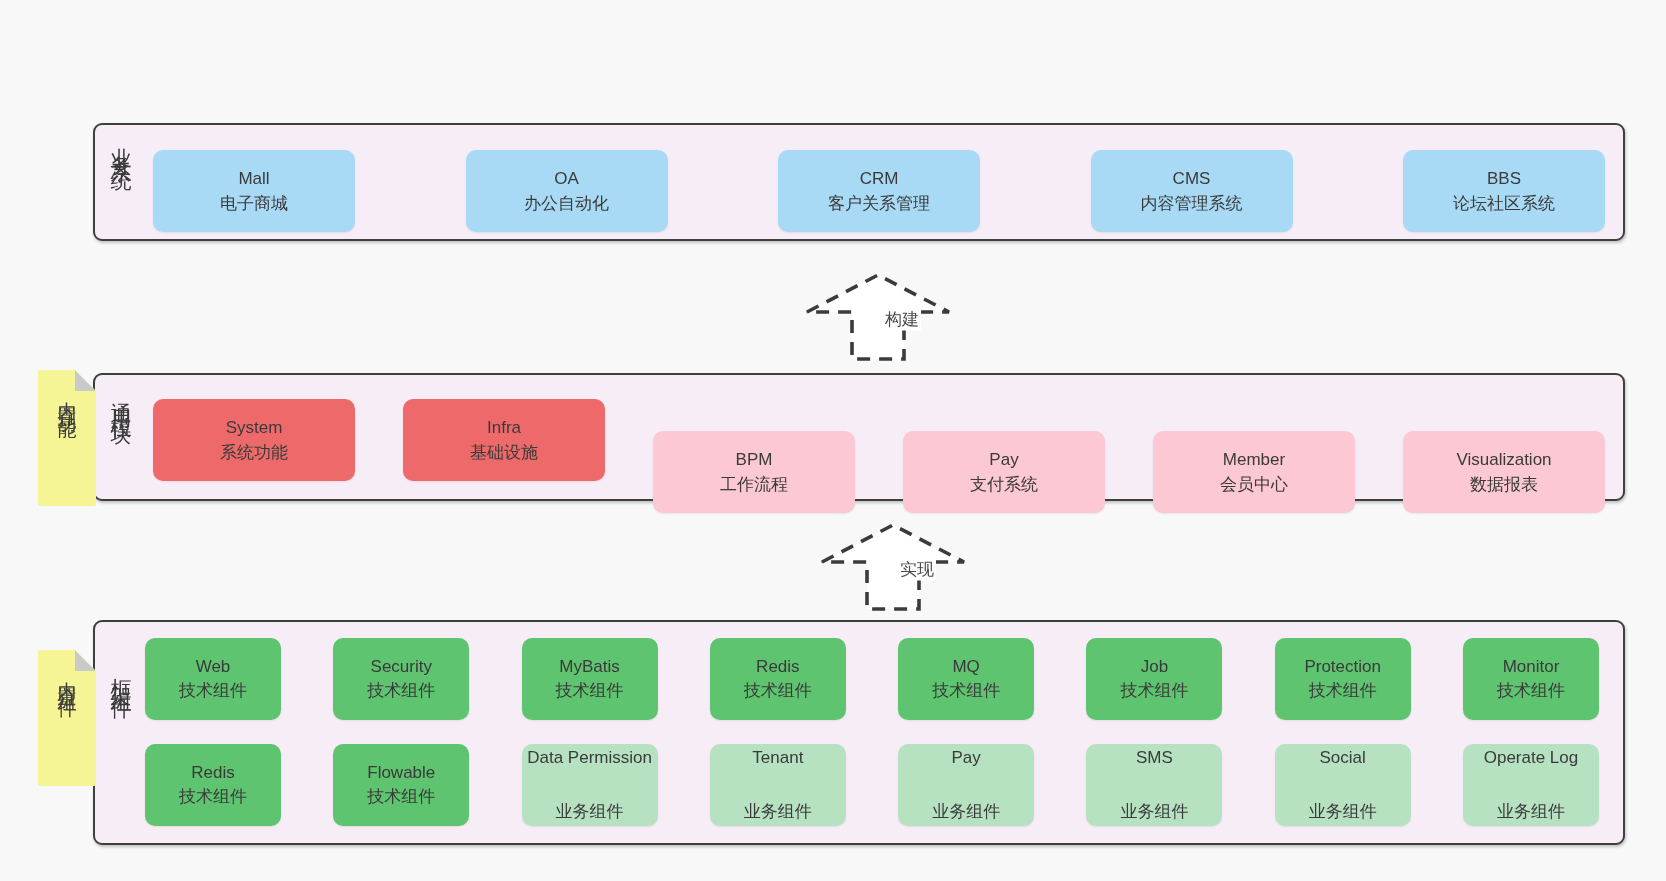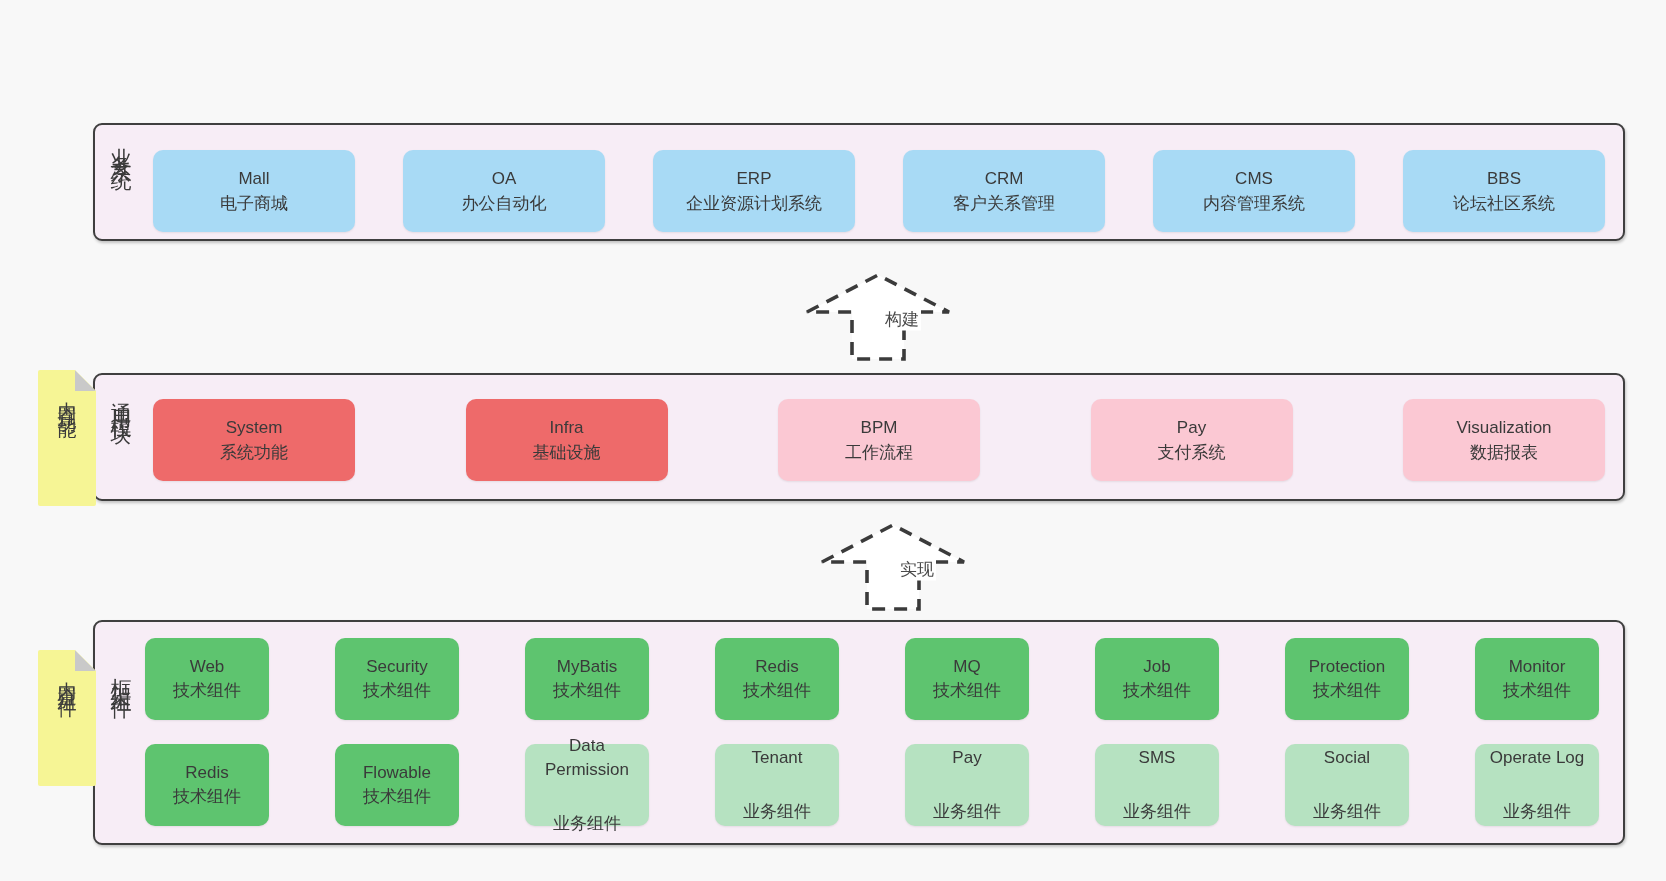--- a/index.html
+++ b/index.html
@@ -38,24 +38,24 @@
   .row-8.r1{top:16px;}
   .row-8.r2{top:122px;}
   .box{
     height:82px;border-radius:10px;
     display:flex;flex-direction:column;justify-content:center;align-items:center;
     text-align:center;font-size:17px;line-height:25px;
     box-shadow:0 1px 2px rgba(0,0,0,0.08);
     box-sizing:border-box;padding:2px 4px;
   }
   .row-6 .box{width:202px;}
-  .row-8 .box{width:124px;font-size:17px;line-height:24px;}
+  .row-8 .box{width:136px;font-size:17px;line-height:24px;}
   .blue{background:#a8daf5;}
   .red{background:#ee6a6a;text-align:right;}
-  .pink{background:#fbc8d3;}
+  .pink{background:#fbc8d3;margin-top:32px;}
   .gdark{background:#5ec46f;}
   .glight{background:#b6e2c1;gap:30px;}
   
   .sticky{
     position:absolute;left:38px;width:58px;height:136px;
     background:#f6f595;z-index:3;border-radius:2px;
     clip-path:polygon(0 0,calc(100% - 21px) 0,100% 21px,100% 100%,0 100%);
   }
   .sticky.n1{top:370px;}
   .sticky.n2{top:650px;}
@@ -87,24 +87,20 @@
   <div class="row row-6">
     <div class="box blue">
       <div>Mall</div>
       <div>电子商城</div>
     </div>
     <div class="box blue">
       <div>OA</div>
       <div>办公自动化</div>
     </div>
     <div class="box blue">
-      <div>ERP</div>
-      <div>企业资源计划系统</div>
-    </div>
-    <div class="box blue">
       <div>CRM</div>
       <div>客户关系管理</div>
     </div>
     <div class="box blue">
       <div>CMS</div>
       <div>内容管理系统</div>
     </div>
     <div class="box blue">
       <div>BBS</div>
       <div>论坛社区系统</div>
@@ -132,20 +128,24 @@
     </div>
     <div class="box pink">
       <div>BPM</div>
       <div>工作流程</div>
     </div>
     <div class="box pink">
       <div>Pay</div>
       <div>支付系统</div>
     </div>
     <div class="box pink">
+      <div>Member</div>
+      <div>会员中心</div>
+    </div>
+    <div class="box pink">
       <div>Visualization</div>
       <div>数据报表</div>
     </div>
   </div>
 </div>
 
 <div class="sticky n1">
   <div class="fold"></div>
   <div class="sticky-text">内置功能</div>
 </div>

